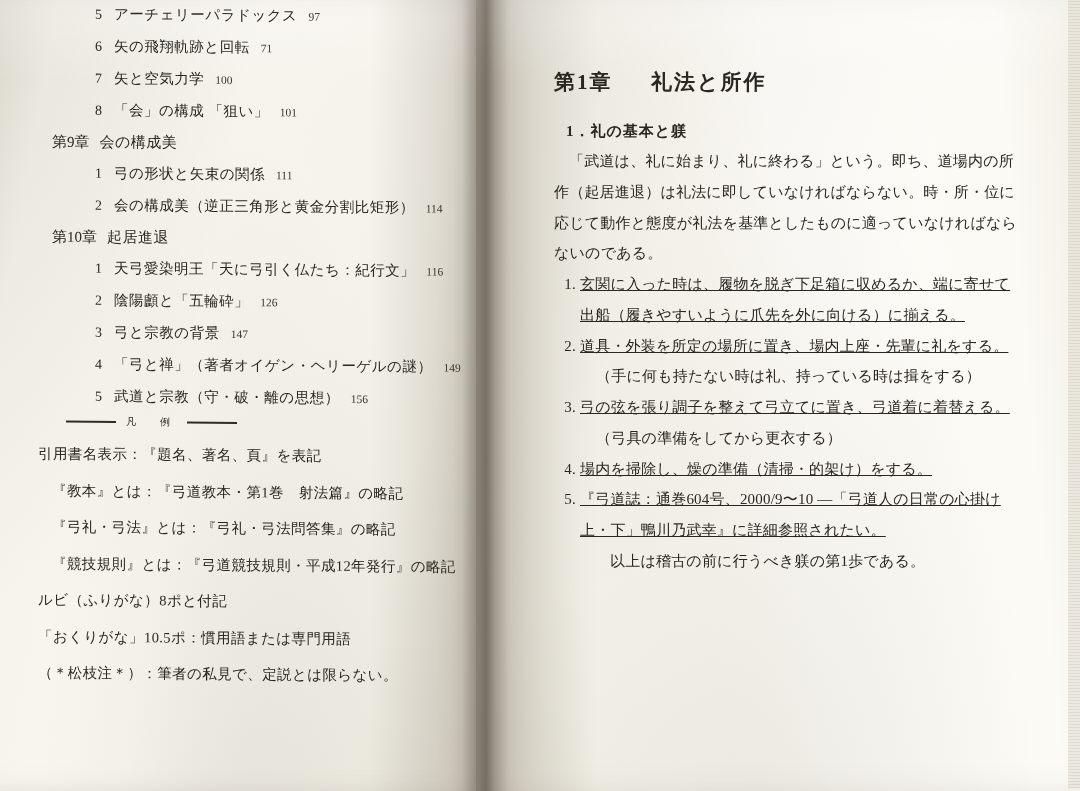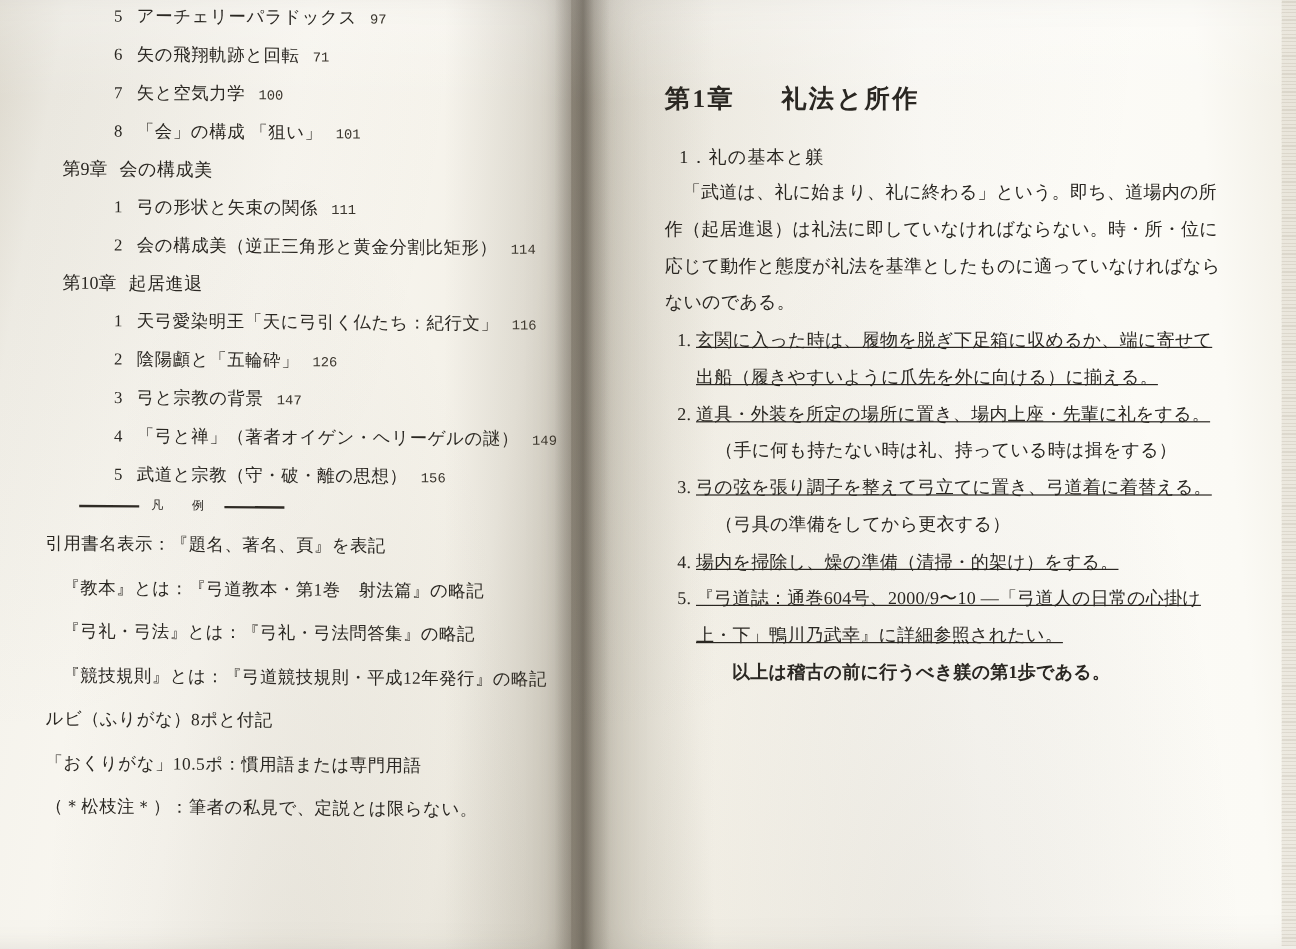--- a/index.html
+++ b/index.html
@@ -135,21 +135,21 @@
     width: 22px;
     text-align: right;
     margin-right: 12px;
     font-size: 14px;
   }
   .toc-title { letter-spacing: 0.5px; }
   .toc-page {
     margin-left: 11px;
     font-size: 11.5px;
     color: #3a352d;
-    font-family: Liberation Mono, monospace;
+    font-family: Liberation Serif, serif;
   }
 
   .legend {
     left: 44px;
     top: 424px;
     width: 440px;
     font-size: 14.5px;
     line-height: 1.0;
   }
   .legend-head {
@@ -176,21 +176,21 @@
     font-size: 21px;
     font-weight: bold;
     letter-spacing: 2px;
   }
   .chap-head .gap { display: inline-block; width: 24px; }
 
   .sec-head {
     left: 572px;
     top: 128px;
     font-size: 15px;
-    font-weight: normal;
+    font-weight: bold;
     letter-spacing: 1px;
   }
 
   .body-text {
     left: 560px;
     top: 152px;
     width: 470px;
     font-size: 15px;
     line-height: 2.05;
     letter-spacing: 0.2px;
@@ -202,21 +202,21 @@
     align-items: baseline;
   }
   .list-item .li-num {
     flex: 0 0 auto;
     width: 22px;
     text-align: right;
     margin-right: 4px;
   }
   .list-item .li-body { flex: 1 1 auto; text-decoration: underline; }
   .sub-note { padding-left: 42px; }
-  .closing { padding-left: 56px; font-weight: bold; }
+  .closing { padding-left: 56px; }
 
   
   .curve-shade-l {
     position: absolute;
     right: 0; top: 0; bottom: 0; width: 120px;
     background: linear-gradient(90deg, rgba(90,80,62,0) 0%, rgba(90,80,62,0.16) 70%, rgba(70,60,46,0.30) 100%);
     pointer-events: none;
   }
   .curve-shade-r {
     position: absolute;

